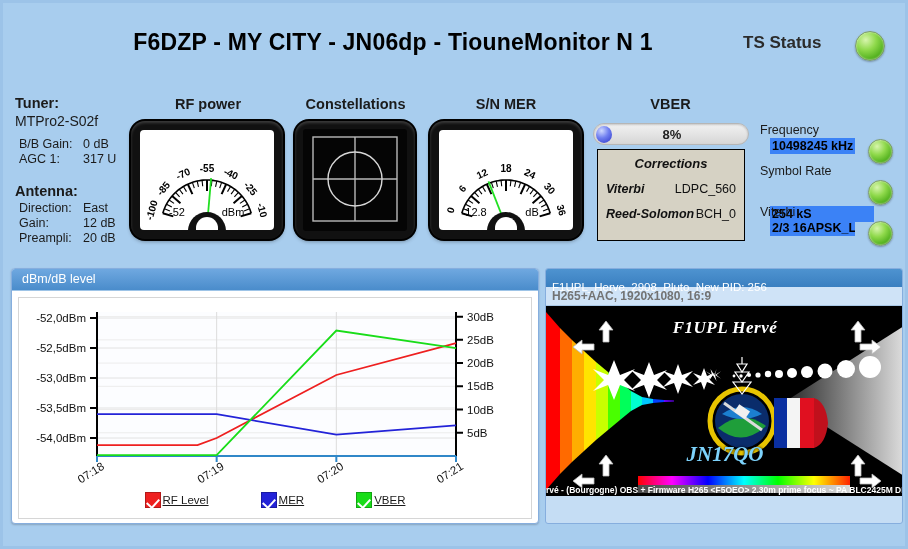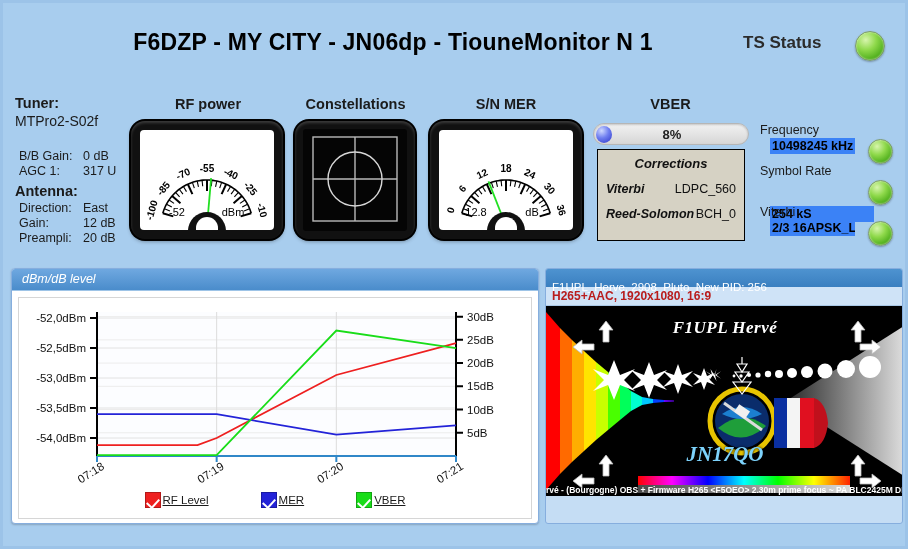--- a/index.html
+++ b/index.html
@@ -32,21 +32,21 @@
     border-radius:50%;
     background: radial-gradient(circle at 35% 28%, #d8f5ae 0%, #8fd94b 38%, #56b321 70%, #3e8a16 100%);
     border:1px solid #7d9c6a;
     box-shadow: 0 0 2px rgba(255,255,255,0.9) inset, 0 1px 2px rgba(0,0,0,0.3);
   }
   .led-big { position:absolute; left:852px; top:28px; width:30px; height:30px; }
   .info-block { position:absolute; font-size:12.5px; color:#1b1b1b; }
   #tuner-block { left:12px; top:92px; }
   #antenna-block { left:12px; top:180px; }
   .info-title { font-size:14.5px; font-weight:bold; margin-bottom:2px; }
-  .info-model { font-size:14px; margin-bottom:20px; }
+  .info-model { font-size:14px; margin-bottom:8px; }
   .kv { display:flex; font-size:12.5px; line-height:15px; padding-left:4px;}
   .kv .k { width:64px; }
   .kv .v { width:52px; }
 
   
   .panel-heading {
     position:absolute; font-size:14.5px; font-weight:bold; color:#1b1b1b;
     text-align:center;
   }
   #h-rf { left:130px; top:93px; width:150px; }
@@ -140,21 +140,20 @@
     background:#fff; border:1px solid #86aede; border-radius:4px;
     box-shadow:0 1px 2px rgba(0,0,0,0.2);
     overflow:hidden;
   }
   .chart-titlebar {
     height:22px; width:100%;
     background: linear-gradient(#6fa8e0,#4a8ccb);
     color:#fff; font-size:12.5px;
     padding:3px 0 0 10px;
     border-bottom:1px solid #9ec4e7;
-    font-style:italic;
   }
   .chart-body { position:absolute; left:6px; top:28px; width:514px; height:222px; background:#fff; border:1px solid #d6d6d6;}
   .chart-svg { position:absolute; left:0; top:0; }
   .legend {
     position:absolute; left:0; bottom:10px; width:100%;
     display:flex; justify-content:center; gap:52px;
     align-items:center;
   }
   .legend-item { display:flex; align-items:center; gap:2px; }
   .chk {
@@ -177,21 +176,21 @@
     background:#c5ddf4; border:1px solid #86aede; border-radius:3px;
     overflow:hidden;
   }
   .video-titlebar {
     height:18px; width:100%;
     background: linear-gradient(#4e93d0,#3a7fc0);
     color:#fff; font-size:11.5px; padding:12px 0 0 6px;
   }
   .video-subbar {
     height:19px; width:100%;
-    background:#cfe3f7; color:#b91c1c; font-size:12px; font-weight:bold;
+    background:#cfe3f7; color:#737373; font-size:12px; font-weight:bold;
     padding:2px 0 16px 6px;
     border-bottom:1px solid #a9c8e6;
   }
   .video-canvas {
     position:absolute; left:0; top:37px; width:358px; height:190px;
     background:#000; overflow:hidden;
   }
   .vid-timestamp {
     position:absolute; right:10px; bottom:4px;
     font-size:14px; font-style:italic; color:#1b1b1b;

